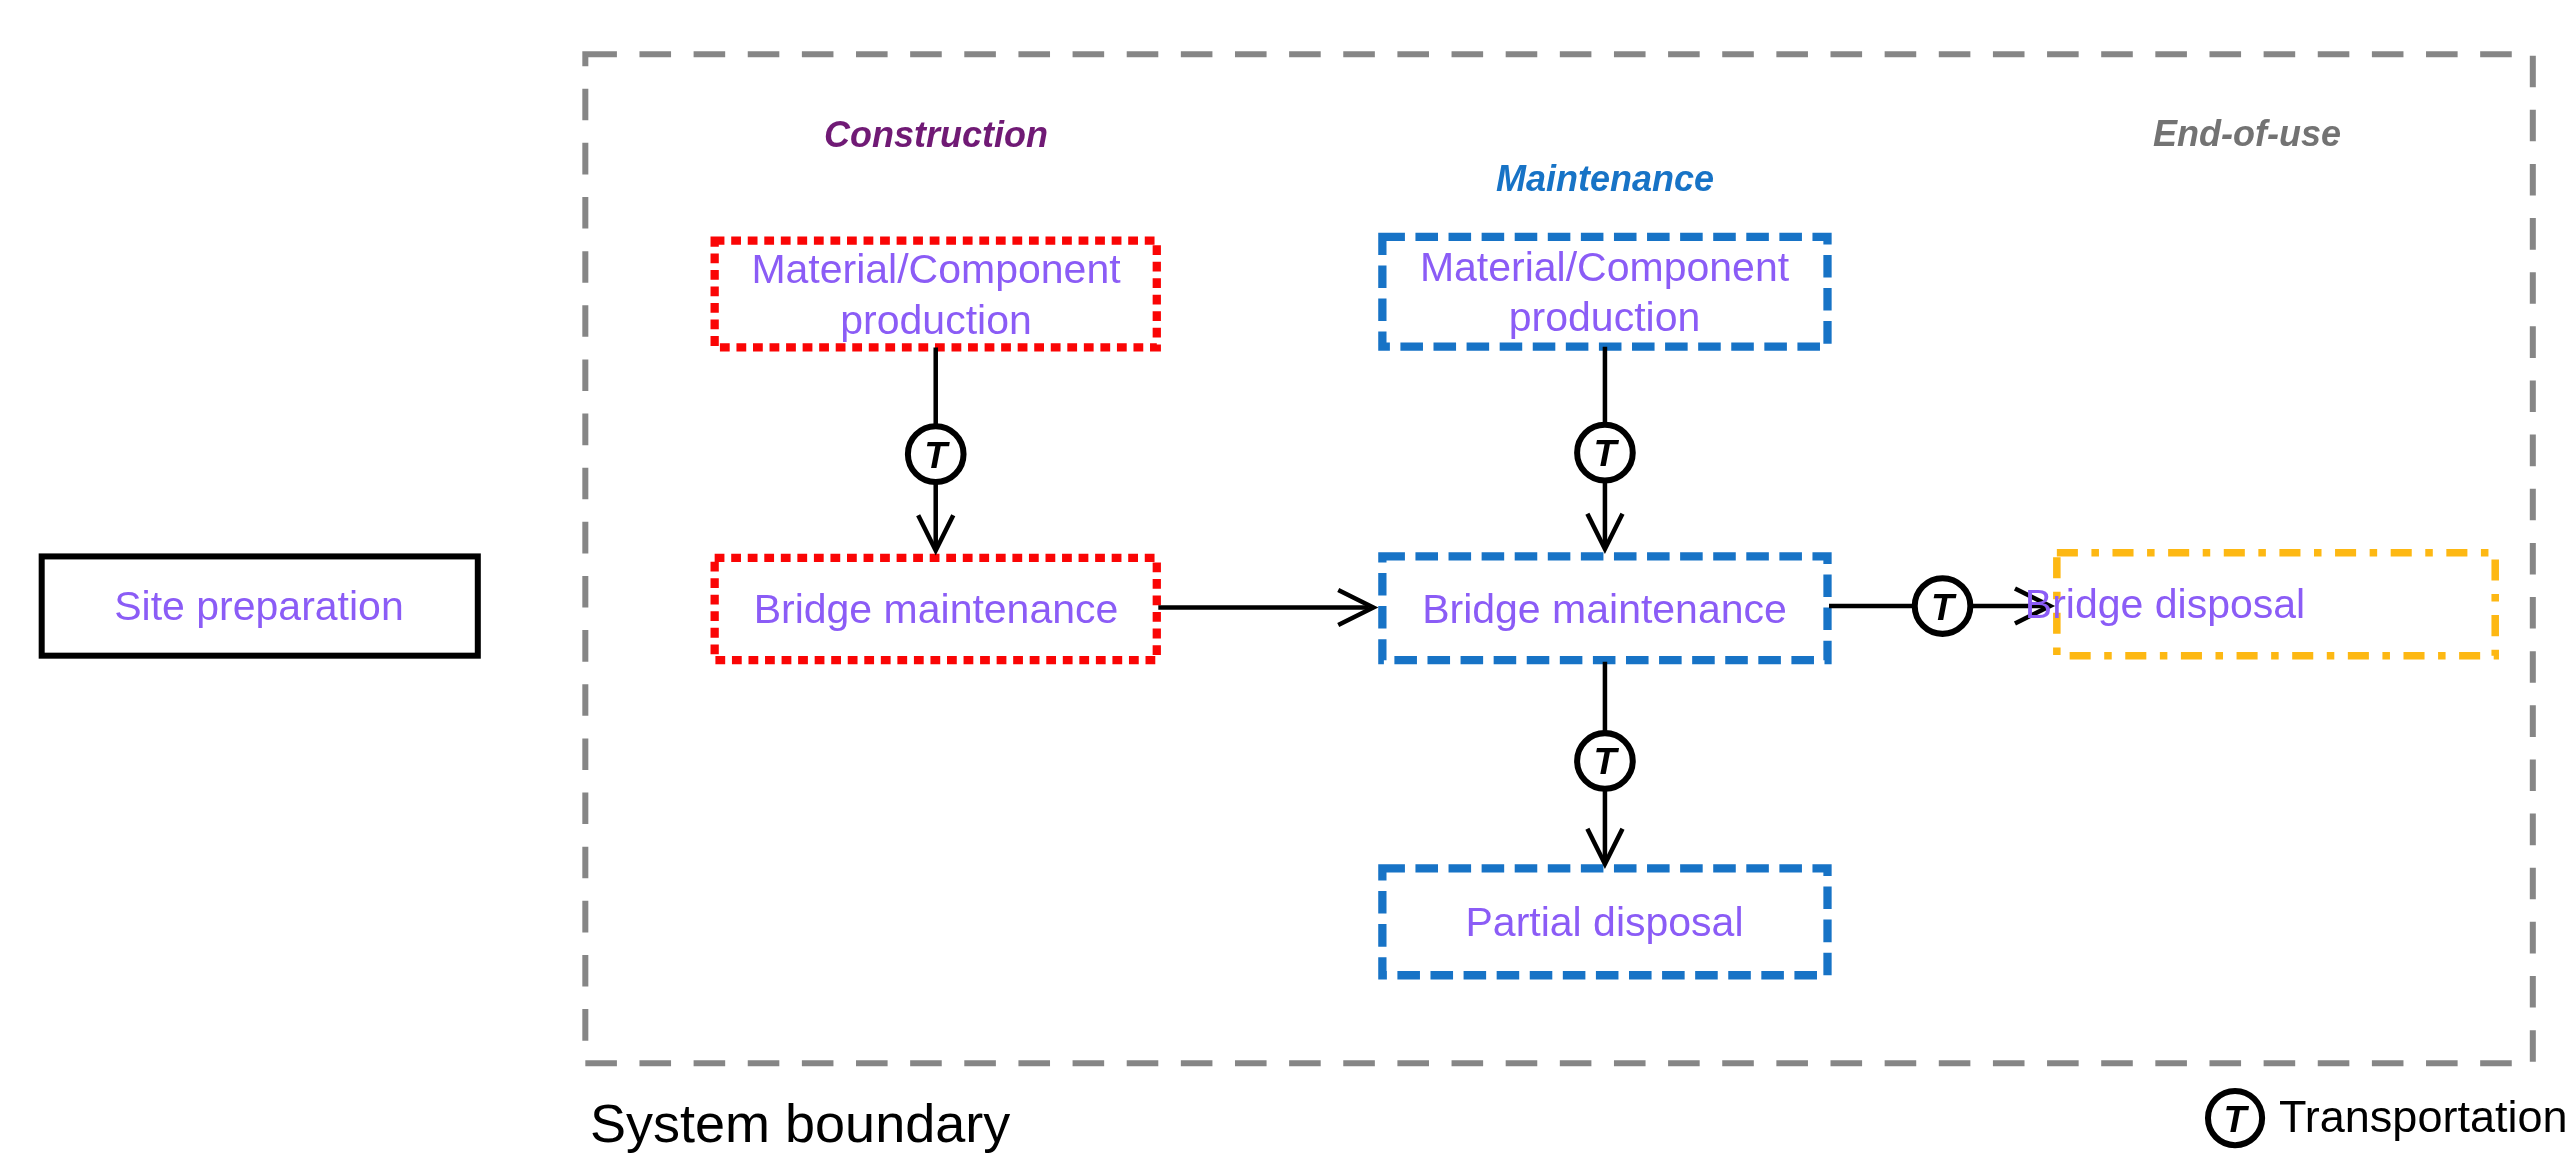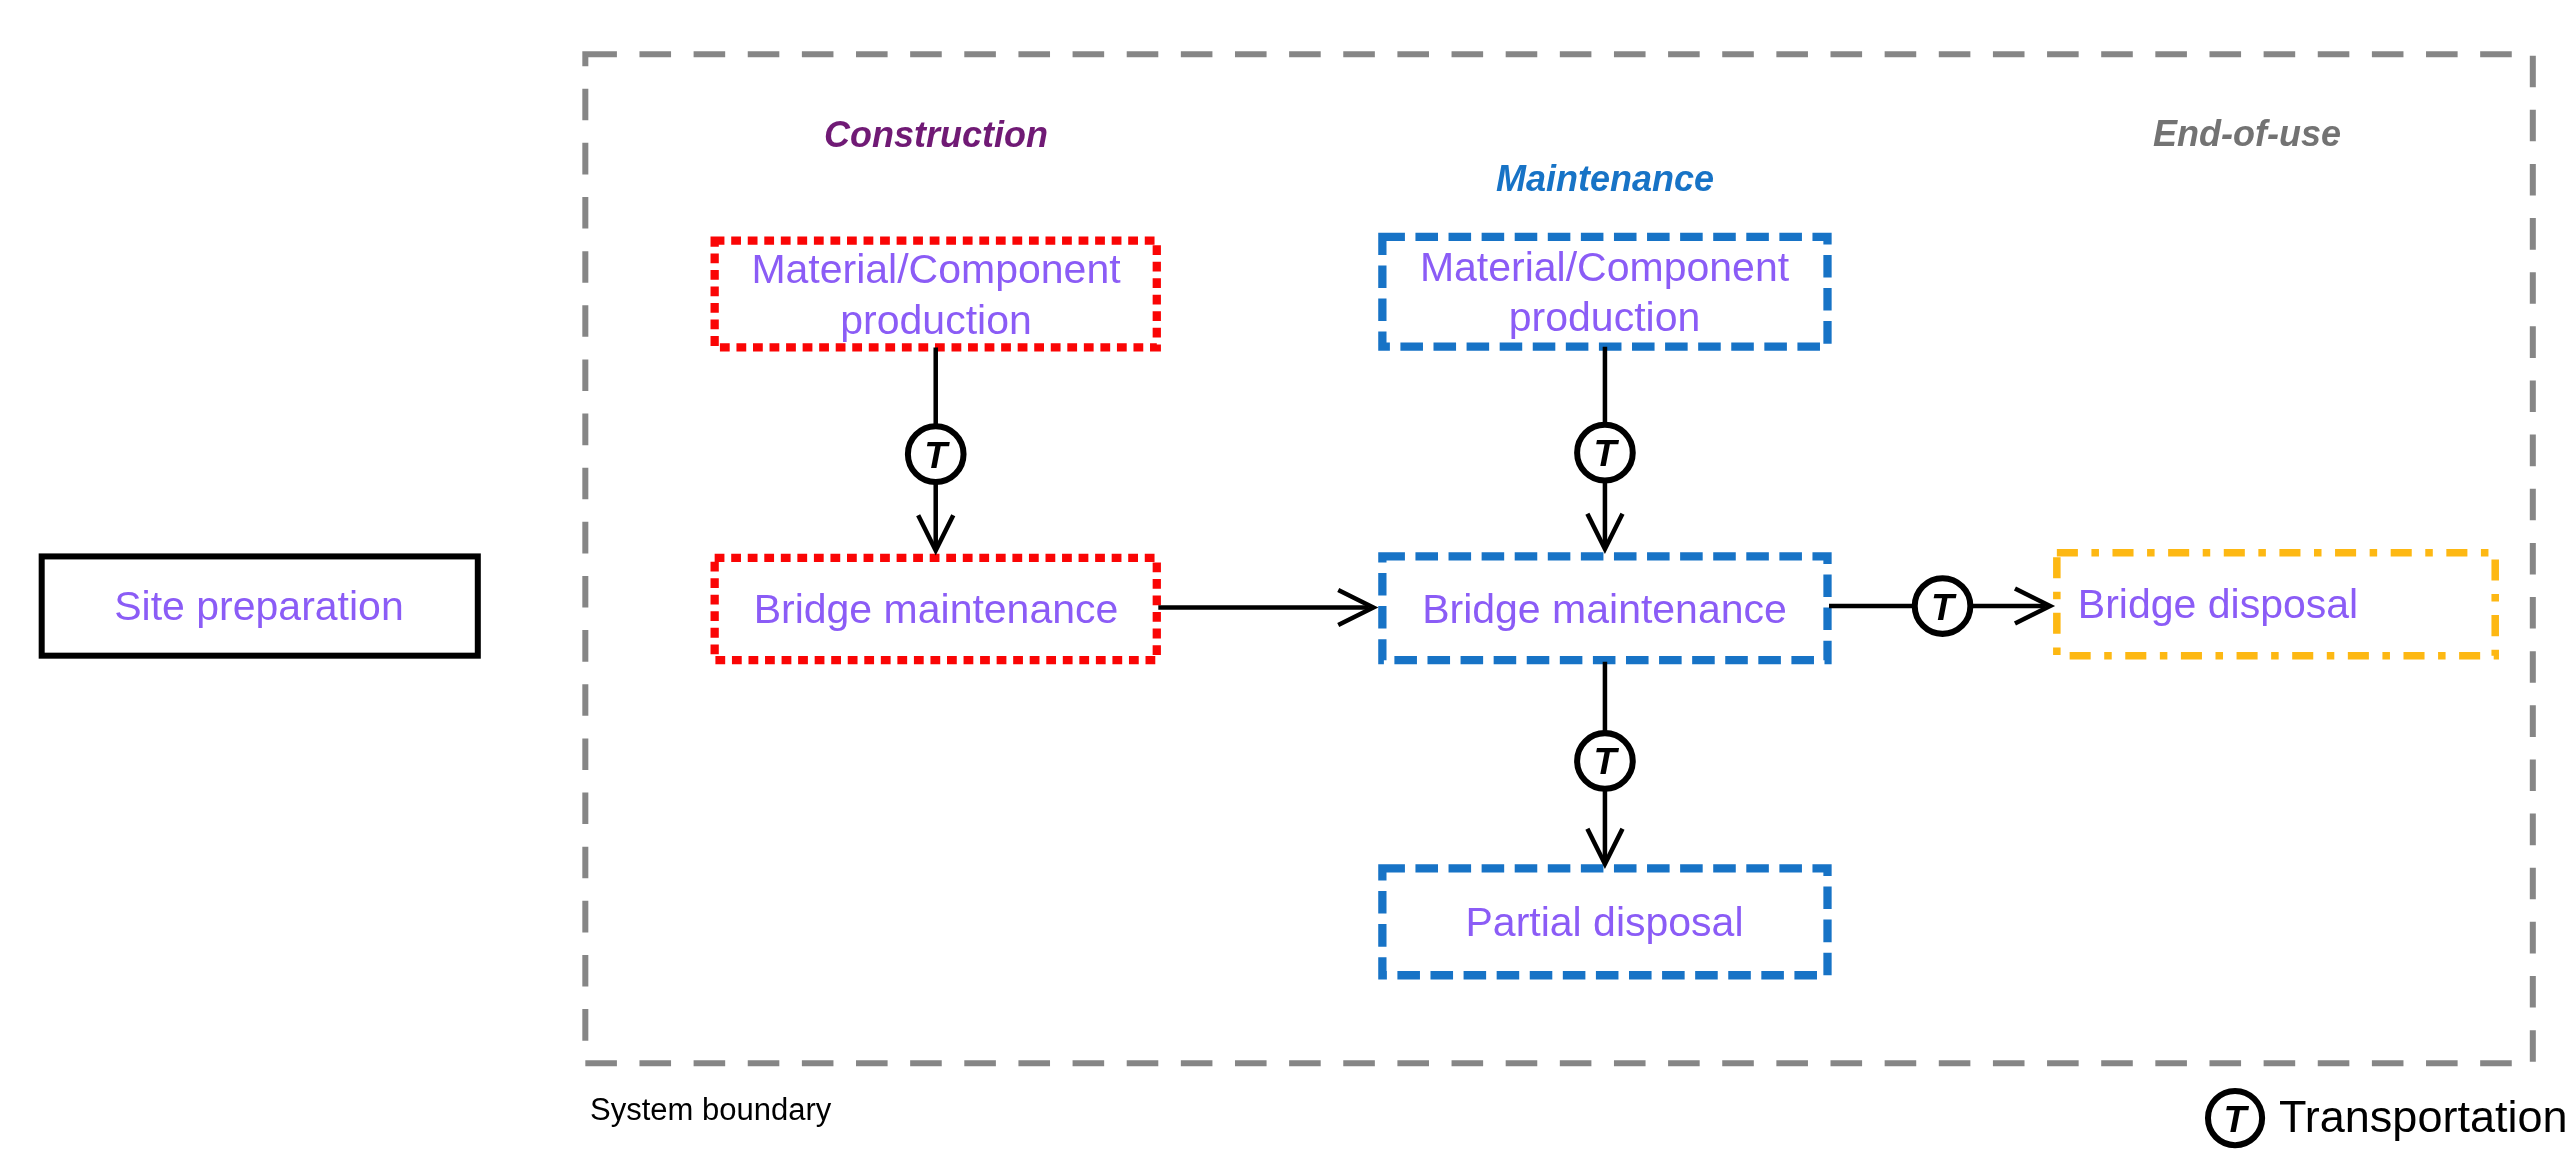--- a/index.html
+++ b/index.html
@@ -30,21 +30,21 @@
     font-size:36px;
     font-weight:bold;
     font-style:italic;
     white-space:nowrap;
   }
   .hdr.construction{color:#701a75;}
   .hdr.maintenance{color:#1773c6;}
   .hdr.endofuse{color:#737373;}
   .corner-label{
     position:absolute;
-    font-size:31px;
+    font-size:54px;
     white-space:nowrap;
   }
   .legend-label{
     position:absolute;
     font-size:45px;
     white-space:nowrap;
     display:flex;
     align-items:center;
   }
   .t-glyph{
@@ -116,20 +116,20 @@
   <div class="lbl pad" style="left:715px;top:241px;width:442px;height:107px;">Material/Component production</div>
 
   <div class="lbl" style="left:715px;top:558px;width:442px;height:102px;">Bridge maintenance</div>
 
   <div class="lbl pad" style="left:1382px;top:237px;width:445px;height:110px;">Material/Component production</div>
 
   <div class="lbl" style="left:1382px;top:557px;width:445px;height:104px;">Bridge maintenance</div>
 
   <div class="lbl" style="left:1382px;top:869px;width:445px;height:107px;">Partial disposal</div>
 
-  <div class="lbl" style="left:1999px;top:553px;width:438px;height:103px;">Bridge disposal</div>
+  <div class="lbl" style="left:1946px;top:553px;width:438px;height:103px;">Bridge disposal</div>
 
   <div class="corner-label" style="left:590px;top:1092px;">System boundary</div>
 
   <div class="legend-label" style="left:2279px;top:1092px;height:50px;">Transportation</div>
 
 </div>
 
 
 </body></html>

